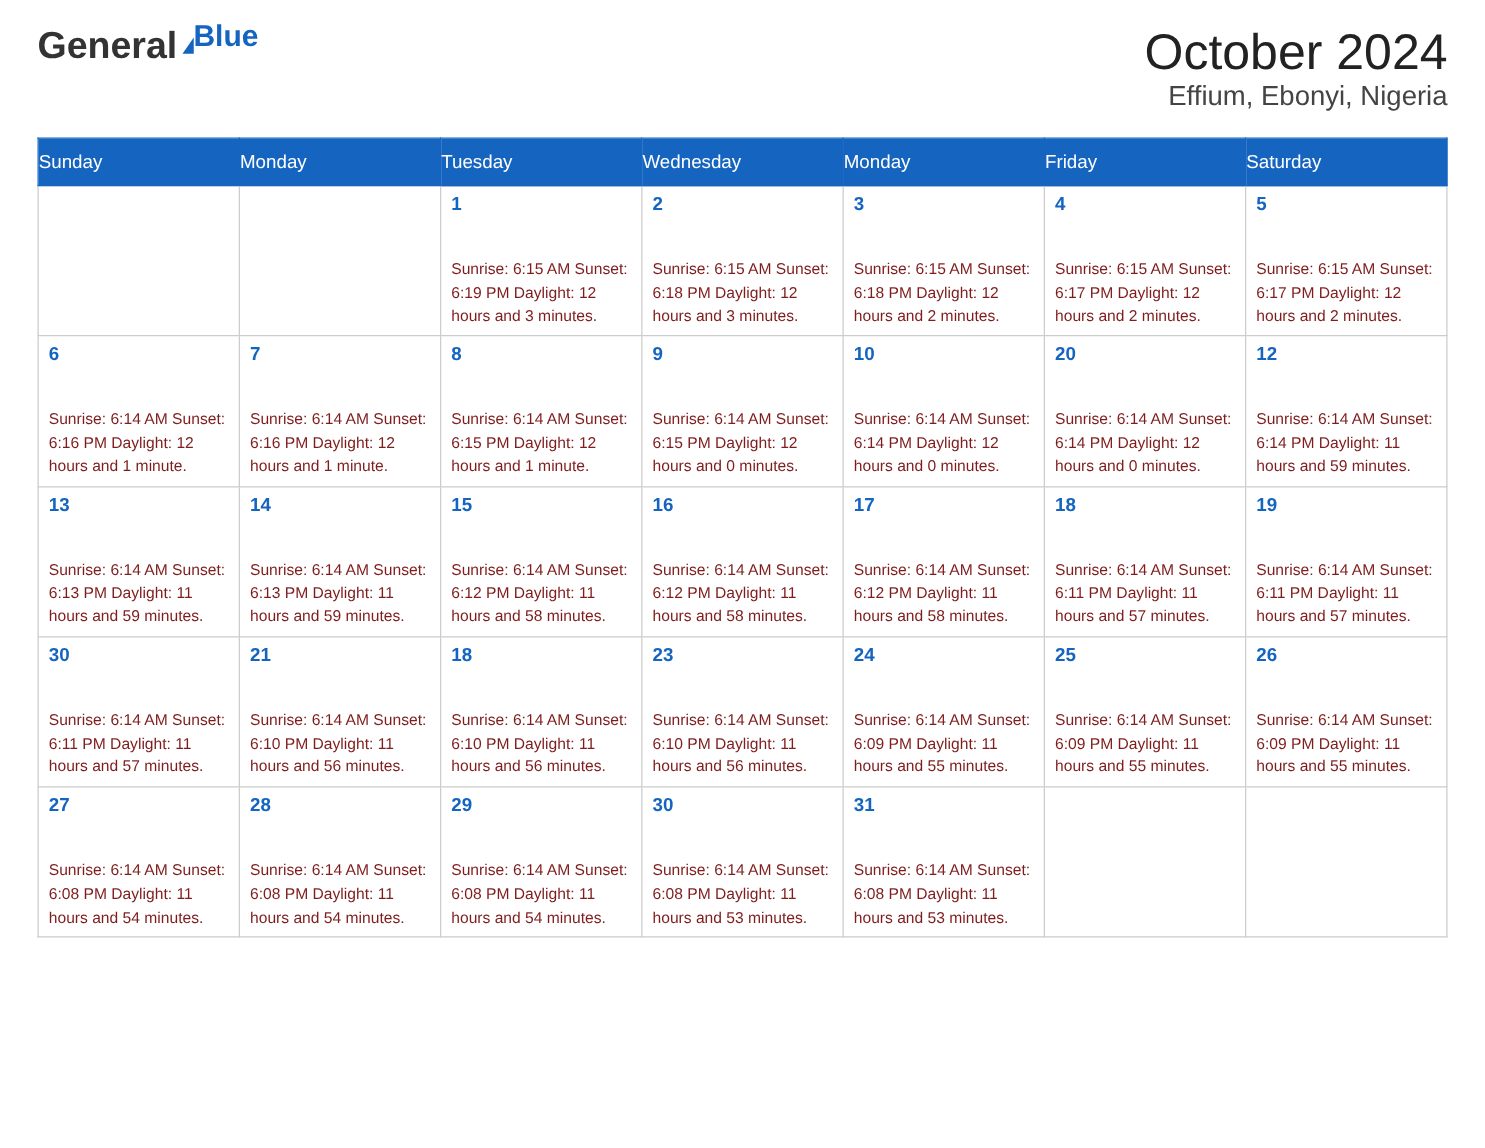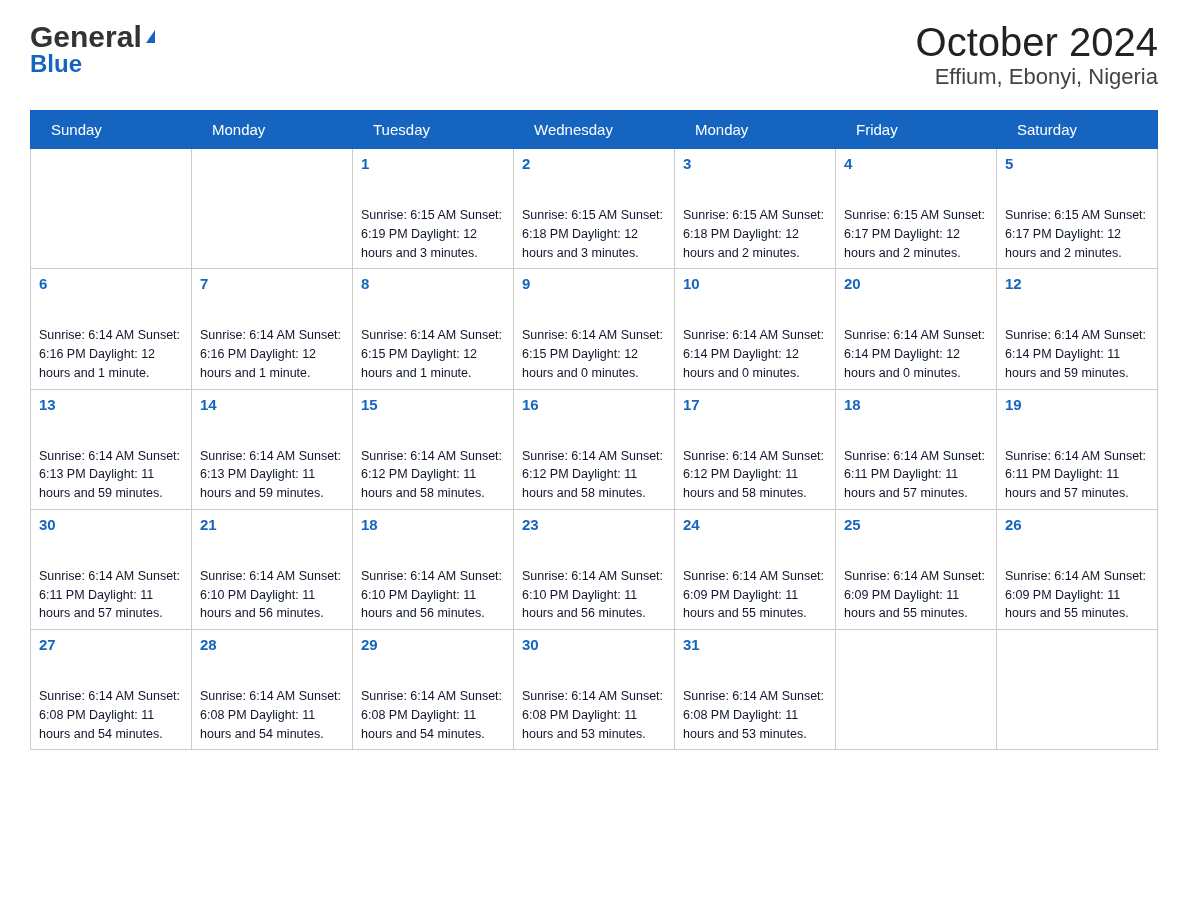--- a/index.html
+++ b/index.html
@@ -11,21 +11,21 @@
       padding: 20px 30px;
     }
     .header {
       display: flex;
       justify-content: space-between;
       align-items: flex-start;
       margin-bottom: 20px;
     }
     .logo {
       display: flex;
-      flex-direction: column;
+      flex-direction: row;
       align-items: flex-start;
     }
     .title-area {
       text-align: right;
     }
     .month-title {
       font-size: 40px;
       font-weight: 300;
       color: #222;
       line-height: 1.1;
@@ -35,21 +35,21 @@
       color: #444;
       font-weight: normal;
     }
     .calendar {
       width: 100%;
       border-collapse: collapse;
     }
     .calendar th {
       background-color: #1565c0;
       color: #ffffff;
-      padding: 10px 20px;
+      padding: 10px 0;
       font-size: 15px;
       font-weight: normal;
       text-align: left;
       border: 1px solid #1565c0;
     }
     .calendar td {
       border: 1px solid #cccccc;
       vertical-align: top;
       padding: 6px 8px;
       width: 14.28%;
@@ -59,21 +59,21 @@
     }
     .day-number {
       font-size: 15px;
       font-weight: bold;
       color: #1565c0;
       display: block;
       margin-bottom: 3px;
     }
     .day-info {
       font-size: 12.5px;
-      color: #0f172a;
+      color: #7f1d1d;
       line-height: 1.5;
       margin-top: 34px;
     }
     .empty-cell {
       background: #fff;
     }
     .week-row td {
       height: 105px;
     }
   </style>

